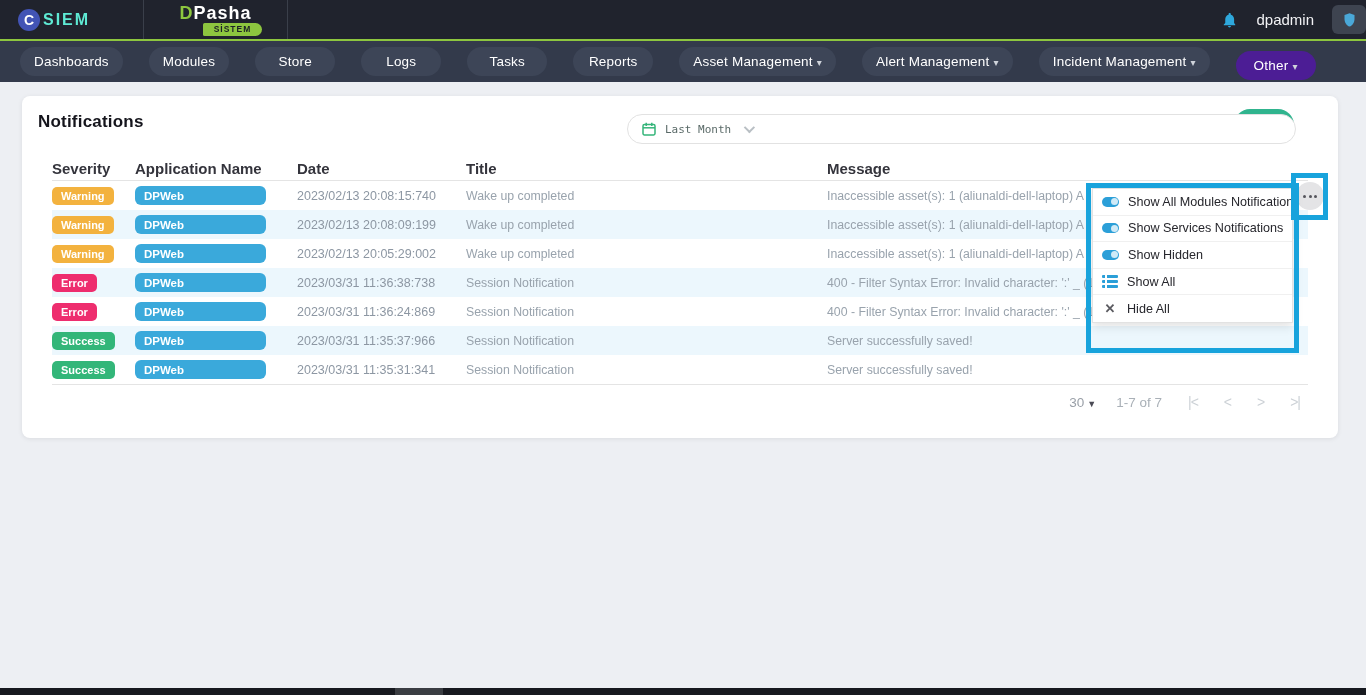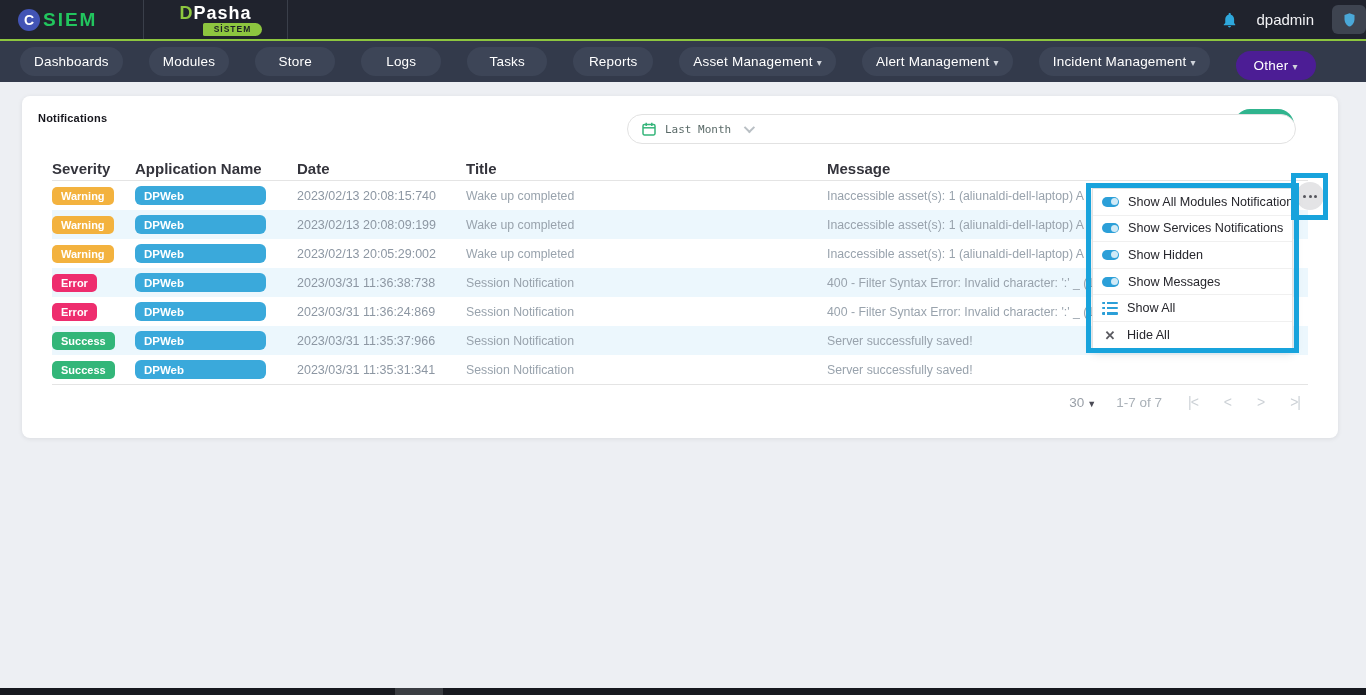--- a/index.html
+++ b/index.html
@@ -8,39 +8,39 @@
     --c-toggle:#2b9fd8; --c-topbar_bg:#20232d; --c-navbar_bg:#333a4b;
   }
   *{box-sizing:border-box; margin:0; padding:0;}
   html,body{width:1366px; height:695px; overflow:hidden;}
   body{font-family:"Liberation Sans", sans-serif; background:#edeff3; position:relative;}
 
   
   .topbar{height:39px; background:var(--c-topbar_bg); display:flex; align-items:center;}
   .brand-seg{width:144px; height:100%; display:flex; align-items:center; padding-left:18px; border-right:1px solid #3a3f4a;}
   .c-circle{width:22px; height:22px; border-radius:50%; background:#4254b5; color:#fff; font-size:14px; font-weight:bold; display:flex; align-items:center; justify-content:center;}
-  .siem-txt{color:#22c55e; font-size:19px; font-weight:bold; letter-spacing:2px; margin-left:3px;}
+  .siem-txt{color:#5eead4; font-size:16px; font-weight:bold; letter-spacing:2px; margin-left:3px;}
   .dpasha-seg{width:144px; height:100%; display:flex; flex-direction:column; justify-content:center; align-items:center; border-right:1px solid #3a3f4a;}
   .dpasha-word{font-size:18px; font-weight:800; letter-spacing:1px; color:#fff; line-height:18px;}
   .dpasha-word .d{color:var(--c-accent_green);}
   .sistem-badge{background:var(--c-accent_green); color:#1c2027; font-size:8.5px; font-weight:700; letter-spacing:1px; padding:1.5px 11px; border-radius:2px 8px 8px 2px; margin-top:1px; margin-left:34px;}
   .tb-right{margin-left:auto; display:flex; align-items:center; gap:18px; }
   .username{color:#f2f2f5; font-size:15px;}
   .shield-btn{width:34px; height:29px; border-radius:6px; background:#3e4450; display:flex; align-items:center; justify-content:center; cursor:pointer;}
 
   
   .navbar{height:43px; background:var(--c-navbar_bg); border-top:2px solid var(--c-accent_green); display:flex; align-items:center; padding:10px 20px; gap:26px;}
   .nav-pill{background:#3d4557; color:#fff; font-size:13.5px; font-weight:500; letter-spacing:.2px; padding:7px 14px; min-width:80px; text-align:center; border-radius:17px; cursor:pointer; white-space:nowrap;}
   .nav-pill.active{background:#4c1d95;margin-top:8px;}
   .nav-pill .caret{font-size:10px; color:#cfd3da; margin-left:4px;}
 
   
   .main{position:relative; height:613px;}
   .panel{position:absolute; left:22px; top:14px; width:1316px; height:342px; background:#fff; border-radius:8px; box-shadow:0 1px 5px rgba(0,0,0,.08);}
-  .panel-title{position:absolute; left:16px; top:16px; font-size:11px; font-weight:700; color:#15151c; letter-spacing:.2px;}
+  .panel-title{position:absolute; left:16px; top:16px; font-size:17px; font-weight:700; color:#15151c; letter-spacing:.2px;}
 
   .apply-btn{position:absolute; left:1212px; top:13px; width:60px; height:32px; border-radius:16px; background:#30b48e; z-index:1;}
   .date-filter{position:absolute; left:605px; top:18px; width:669px; height:30px; border:1px solid #e2e2e2; border-radius:15px; background:#fff; display:flex; align-items:center; padding-left:14px; gap:9px; z-index:2; cursor:pointer;}
   .date-filter .val{font-family:"DejaVu Sans Mono", monospace; font-size:11px; color:#5a6a68;}
   .chev{width:8px; height:8px; border-right:2px solid #b9bfc4; border-bottom:2px solid #b9bfc4; transform:rotate(45deg) translateY(-2px); margin-left:4px;}
 
   .ntable{position:absolute; left:30px; top:60px; width:1256px;}
   .trow{display:grid; grid-template-columns:83px 162px 169px 361px 1fr; align-items:center;}
   .thead{height:25px; border-bottom:1px solid #e4e4e4; font-size:15px; font-weight:600; color:#34343c;}
   .drow{height:29px; font-size:12.3px; color:#99a3ad;}
@@ -225,24 +225,20 @@
       </div>
       <div class="cmenu-item">
         <span class="icon-toggle"></span>
         <span>Show Services Notifications</span>
       </div>
       <div class="cmenu-item">
         <span class="icon-toggle"></span>
         <span>Show Hidden</span>
       </div>
       <div class="cmenu-item">
-        <span class="icon-toggle"></span>
-        <span>Show Messages</span>
-      </div>
-      <div class="cmenu-item">
         <span class="icon-list">
           <i></i>
           <i></i>
           <i></i>
         </span>
         <span>Show All</span>
       </div>
       <div class="cmenu-item">
         <span class="icon-x">✕</span>
         <span>Hide All</span>

